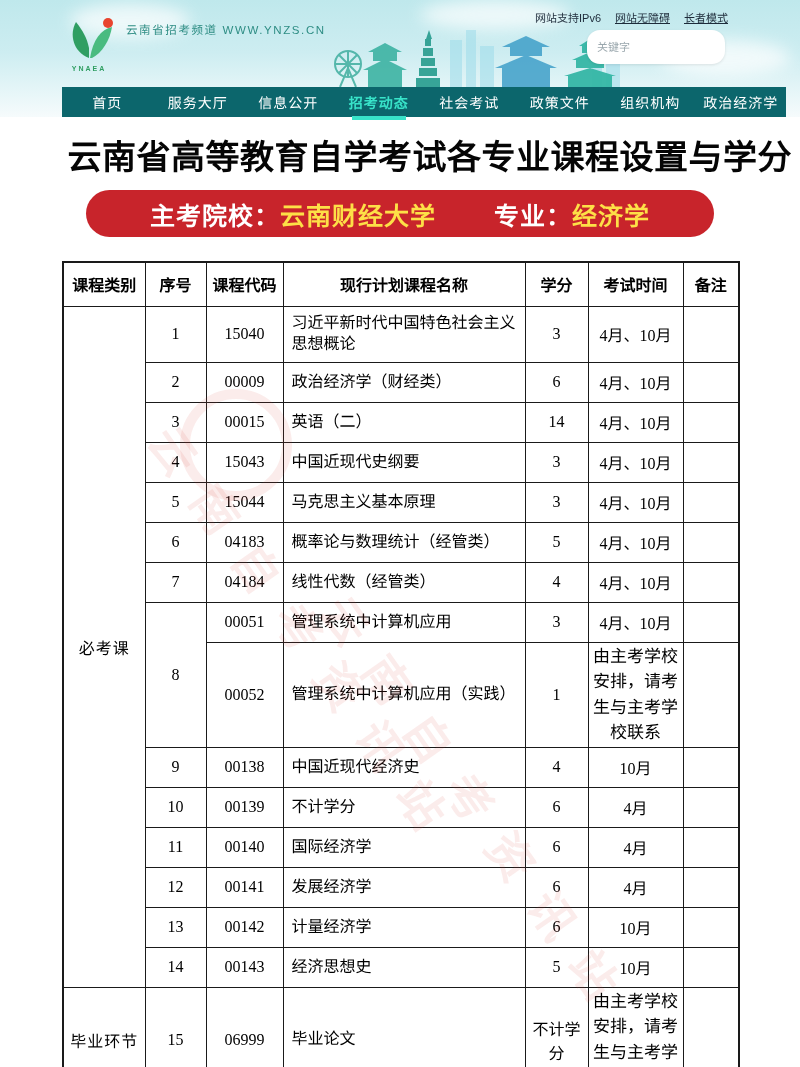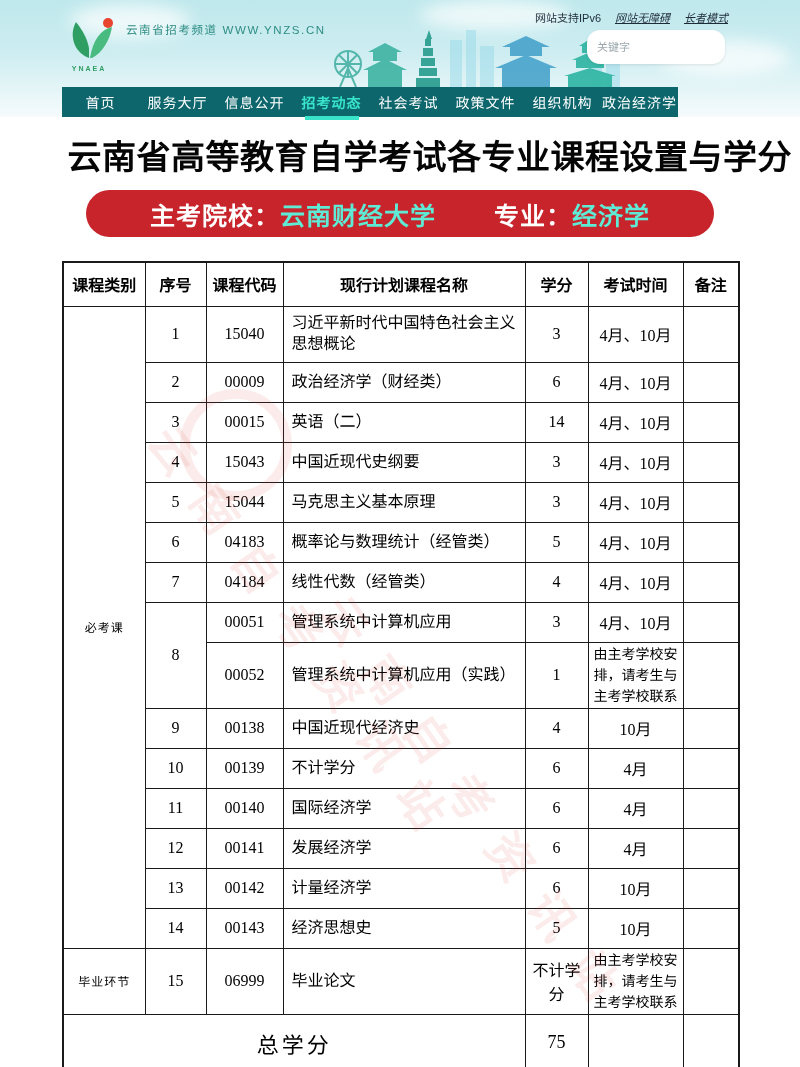--- a/index.html
+++ b/index.html
@@ -14,62 +14,62 @@
   .skyline { position:absolute; left:330px; top:18px; width:300px; height:69px; }
 
   .brand { position:absolute; left:62px; top:16px; display:flex; gap:10px; align-items:flex-start; }
   .logo-box { width:54px; text-align:center; }
   .logo-acronym { font-size:7px; color:#2f9e62; letter-spacing:2px; margin-top:1px; font-weight:bold; }
   .org-name { font-size:27px; font-weight:bold; color:#14786c; letter-spacing:3px; }
   .org-tagline { font-size:11.5px; color:#2e8d84; letter-spacing:1.6px; margin-top:5px; }
 
   .top-links { position:absolute; top:9px; right:72px; display:flex; gap:14px; font-size:11px; }
   .top-links a { color:#1d2b3a; text-decoration:none; cursor:pointer; }
-  .top-links a.u { text-decoration:underline;font-style:italic; }
+  .top-links a.u { text-decoration:underline; }
 
   .search { position:absolute; top:30px; right:75px; width:138px; height:34px;
             background:#fff; border-radius:13px; display:flex; overflow:hidden;
             box-shadow:0 1px 3px rgba(0,0,0,.10); z-index:5; }
   .search input { flex:1; border:none; outline:none; padding:0 10px; font-size:11px;
                   color:#333; background:transparent; font-family:inherit; }
   .search input::placeholder { color:#9aa7ad; }
 
-  .main-nav { position:absolute; left:62px; bottom:0; width:616px; height:30px;
+  .main-nav { position:absolute; left:62px; bottom:0; width:724px; height:30px;
               background:#0c666c; display:flex; z-index:4; }
   .nav-item { flex:1; display:flex; align-items:center; justify-content:center;
               color:#fff; font-size:14px; letter-spacing:1px; cursor:pointer; position:relative; }
   .nav-item.active { color:#38e3c9; font-weight:bold; }
   .nav-item.active::after { content:""; position:absolute; bottom:-3px; left:50%;
               transform:translateX(-50%); width:54px; height:4px; background:#38e3c9; }
 
   
   .page-title { margin:21px 8px 0; text-align:right; font-size:34px; font-weight:900;
                 color:#050505; letter-spacing:.5px; line-height:1.15; }
   .banner { margin:13px auto 0; width:628px; height:47px; background:#c8242b;
             border-radius:24px; display:flex; align-items:center; justify-content:center;
             gap:58px; font-size:25px; font-weight:bold; letter-spacing:1px; }
-  .b-label { color:#fff; } .b-value { color:#5eead4; }
+  .b-label { color:#fff; } .b-value { color:#fde047; }
 
   
   .table-wrap { position:relative; margin:24px 0 0 62px; width:676px; }
   table.course-table { width:676px; border-collapse:collapse; table-layout:fixed;
             border:2px solid #1a1a1a; color:#000;
             font-family:"Liberation Serif","DejaVu Serif",serif; }
   th, td { border:1px solid #1a1a1a; text-align:center; vertical-align:middle; padding:2px; }
   thead tr { height:44px; }
   th { font-size:16px; font-weight:bold; }
   tbody tr { height:40px; }
   tr.tall  { height:56px; }
   tr.tall2 { height:62px; }
   tr.grad  { height:58px; }
   tr.total { height:58px; }
   td { font-size:16px; }
   td.c-name { text-align:left; padding-left:8px; line-height:1.3; }
-  td.c-cat  { font-size:12px; letter-spacing:1px; }
-  td.small  { font-size:14px; line-height:1.5; padding:1px 2px; }
+  td.c-cat  { font-size:16px; letter-spacing:1px; }
+  td.small  { font-size:17px; line-height:1.5; padding:1px 2px; }
   td.total-label { font-size:22px; font-weight:normal; letter-spacing:3px; }
   td.total-value { font-size:18px; }
 
   
   .watermark { position:absolute; inset:0; overflow:hidden; pointer-events:none; z-index:3; }
   .wm-circle { position:absolute; left:118px; top:128px; width:112px; height:112px;
                border:10px solid rgba(214,69,56,.10); border-radius:50%; }
   .wm-line { position:absolute; font-size:46px; font-weight:bold; white-space:nowrap;
              color:rgba(214,69,56,.10); letter-spacing:26px; transform-origin:0 0; }
   .wm1 { left:128px; top:150px; transform:rotate(55deg); }

